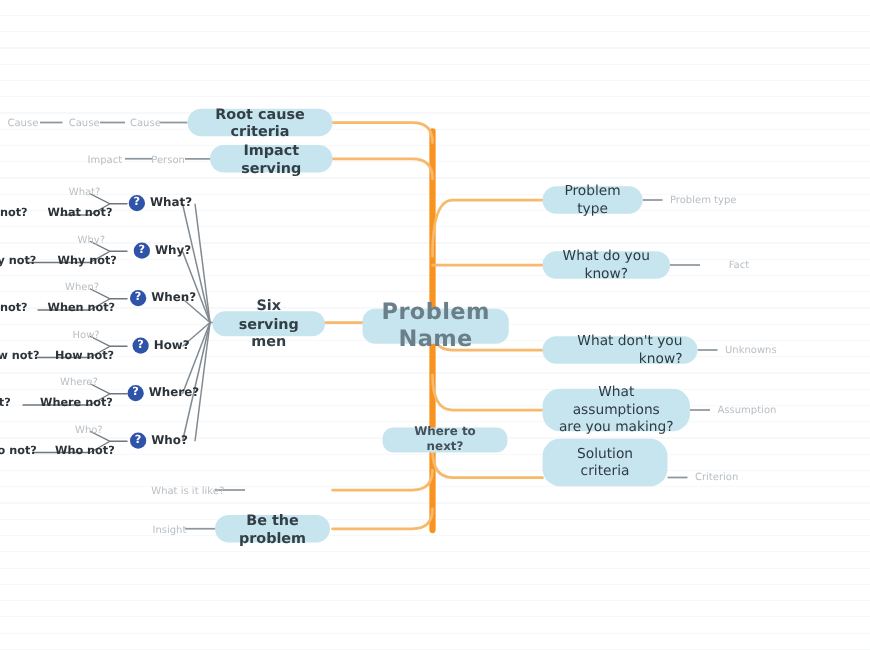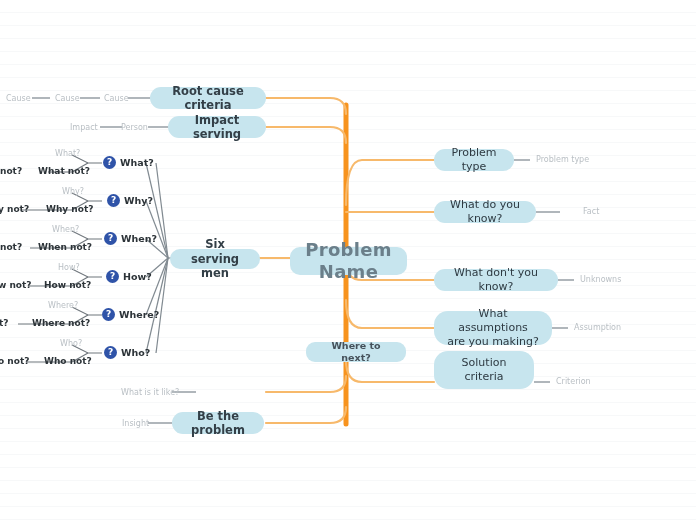--- a/index.html
+++ b/index.html
@@ -176,21 +176,21 @@
   <div class="node sub" style="left:434px;top:149px;width:80px;height:22px;">
     <span>Problem type</span>
   </div>
   <div class="lbl" style="left:536px;top:156px;"><span>Problem type</span></div>
 
   <div class="node sub" style="left:434px;top:201px;width:102px;height:22px;">
     <span>What do you know?</span>
   </div>
   <div class="lbl" style="left:566px;top:208px;margin-left:17px;"><span>Fact</span></div>
 
-  <div class="node sub" style="left:434px;top:269px;width:124px;height:22px;">
+  <div class="node sub" style="left:434px;top:269px;width:124px;height:22px;text-align:right;">
     <span>What don't you know?</span>
   </div>
   <div class="lbl" style="left:580px;top:276px;"><span>Unknowns</span></div>
 
   <div class="node sub" style="left:434px;top:311px;width:118px;height:34px;">
     <span>What assumptions
 are you making?</span>
   </div>
   <div class="lbl" style="left:574px;top:324px;"><span>Assumption</span></div>
 

